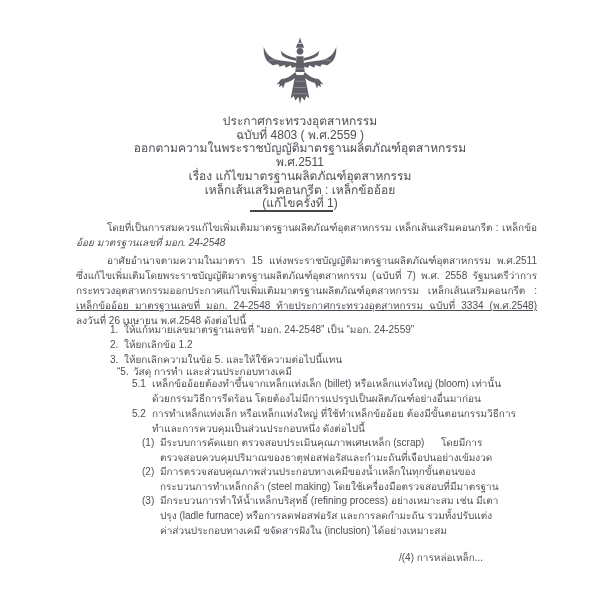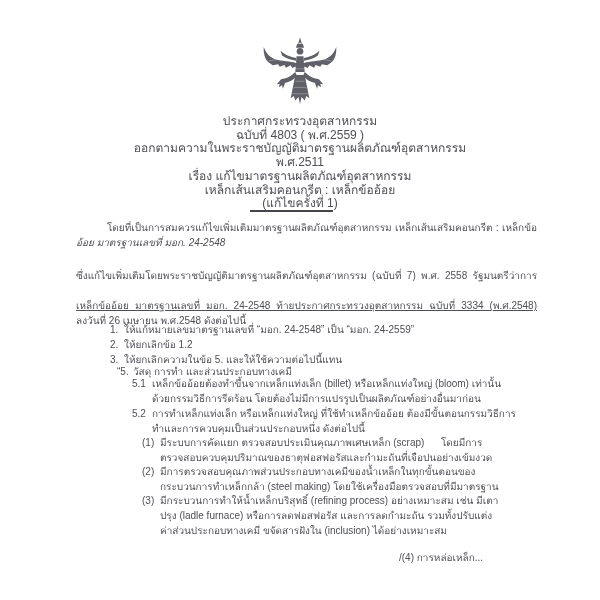--- a/index.html
+++ b/index.html
@@ -59,21 +59,23 @@
     <div class="hl">เรื่อง แก้ไขมาตรฐานผลิตภัณฑ์อุตสาหกรรม</div>
     <div class="hl">เหล็กเส้นเสริมคอนกรีต : เหล็กข้ออ้อย</div>
     <div class="hl">(แก้ไขครั้งที่ 1)</div>
   </div>
 
   <div class="rule"></div>
 
   <div class="ln j" style="left:107px;top:220px;width:430px;">โดยที่เป็นการสมควรแก้ไขเพิ่มเติมมาตรฐานผลิตภัณฑ์อุตสาหกรรม เหล็กเส้นเสริมคอนกรีต : เหล็กข้อ</div>
   <div class="ln" style="left:76px;top:235px;font-style:italic;">อ้อย มาตรฐานเลขที่ มอก. 24-2548</div>
 
+  <div class="ln j" style="left:107px;top:253px;width:430px;">อาศัยอำนาจตามความในมาตรา 15 แห่งพระราชบัญญัติมาตรฐานผลิตภัณฑ์อุตสาหกรรม พ.ศ.2511</div>
   <div class="ln j" style="left:76px;top:268px;width:461px;">ซึ่งแก้ไขเพิ่มเติมโดยพระราชบัญญัติมาตรฐานผลิตภัณฑ์อุตสาหกรรม (ฉบับที่ 7) พ.ศ. 2558 รัฐมนตรีว่าการ</div>
+  <div class="ln j" style="left:76px;top:283px;width:461px;">กระทรวงอุตสาหกรรมออกประกาศแก้ไขเพิ่มเติมมาตรฐานผลิตภัณฑ์อุตสาหกรรม เหล็กเส้นเสริมคอนกรีต :</div>
   <div class="ln j" style="left:76px;top:298px;width:461px;text-decoration:underline;">เหล็กข้ออ้อย มาตรฐานเลขที่ มอก. 24-2548 ท้ายประกาศกระทรวงอุตสาหกรรม ฉบับที่ 3334 (พ.ศ.2548)</div>
   <div class="ln" style="left:76px;top:313px;">ลงวันที่ 26 เมษายน พ.ศ.2548 ดังต่อไปนี้</div>
 
   <div class="ln" style="left:110px;top:322px;">1.</div>
   <div class="ln" style="left:124px;top:322px;">ให้แก้หมายเลขมาตรฐานเลขที่ “มอก. 24-2548” เป็น “มอก. 24-2559”</div>
   <div class="ln" style="left:110px;top:337px;">2.</div>
   <div class="ln" style="left:124px;top:337px;">ให้ยกเลิกข้อ 1.2</div>
   <div class="ln" style="left:110px;top:352px;">3.</div>
   <div class="ln" style="left:124px;top:352px;">ให้ยกเลิกความในข้อ 5. และให้ใช้ความต่อไปนี้แทน</div>
 

